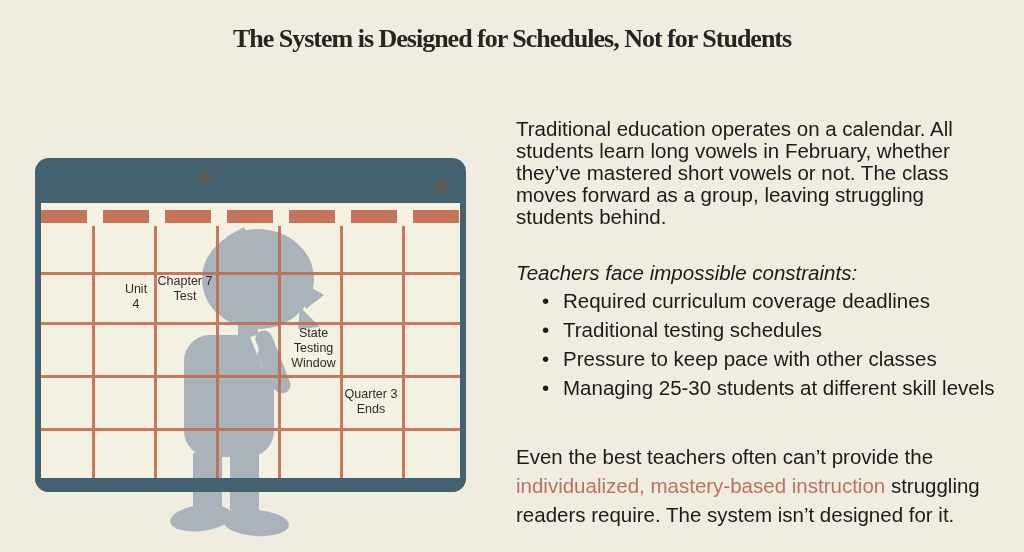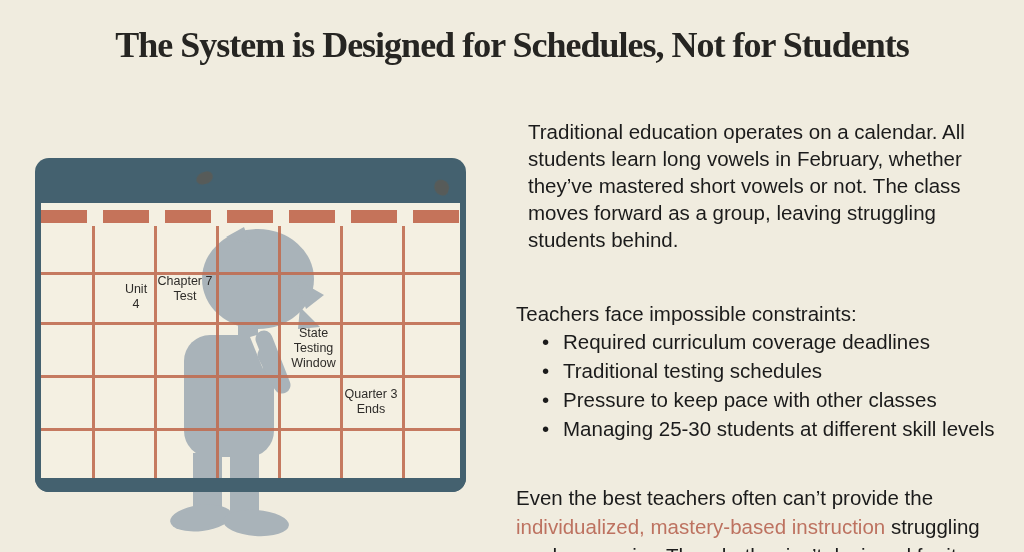--- a/index.html
+++ b/index.html
@@ -24,21 +24,21 @@
     overflow:hidden;
   }
   .slide{position:absolute;inset:0;}
 
   
   .slide-title{
     position:absolute;left:0;right:0;top:24px;
     text-align:center;
     font-family:"Liberation Serif",serif;
     font-weight:bold;
-    font-size:36px;
+    font-size:26px;
     letter-spacing:-1px;
     color:var(--title-text,#262522);
     white-space:nowrap;
   }
 
   
   .figure{position:absolute;left:0;top:0;width:512px;height:552px;}
   .calendar{
     position:absolute;left:35px;top:158px;width:431px;height:334px;
     background:var(--calendar-frame,#44616f);
@@ -82,22 +82,22 @@
   .event-chapter7{left:154px;top:272px;width:62px;height:34px;}
   .event-state{left:278px;top:322px;width:62px;height:53px;padding-left:9px;}
   .event-quarter3{left:340px;top:375px;width:62px;height:53px;}
 
   
   .text-col{
     position:absolute;left:516px;top:118px;width:497px;
     color:var(--body-text,#1b1b1b);
     font-size:20.5px;
   }
-  .intro{line-height:27px;white-space:pre-line;margin-left:12px;}
-  .constraints-heading{margin-top:47px;line-height:27px;}
+  .intro{line-height:22px;white-space:pre-line;}
+  .constraints-heading{margin-top:31px;line-height:27px;font-style:italic;}
   .constraints-list{list-style:none;}
   .constraints-list li{
     display:flex;line-height:29px;padding-left:26px;
   }
   .bullet-marker{flex:none;width:21px;text-align:left;}
   .closing{margin-top:40px;line-height:29px;white-space:pre-line;}
   .accent-phrase{color:var(--accent-text,#bd7260);}
 </style>
 </head>
 <body>
@@ -191,16 +191,16 @@
         <span>Pressure to keep pace with other classes</span>
       </li>
       <li>
         <span class="bullet-marker">•</span>
         <span>Managing 25-30 students at different skill levels</span>
       </li>
     </ul>
 
     <p class="closing"><span>Even the best teachers often can’t provide the
 </span><span class="accent-phrase">individualized, mastery-based instruction</span><span> struggling
-readers require. The whether isn’t designed for it.</span></p>
+readers require. The system isn’t designed for it.</span></p>
   </div>
 
 </div>
 
 </body></html>

